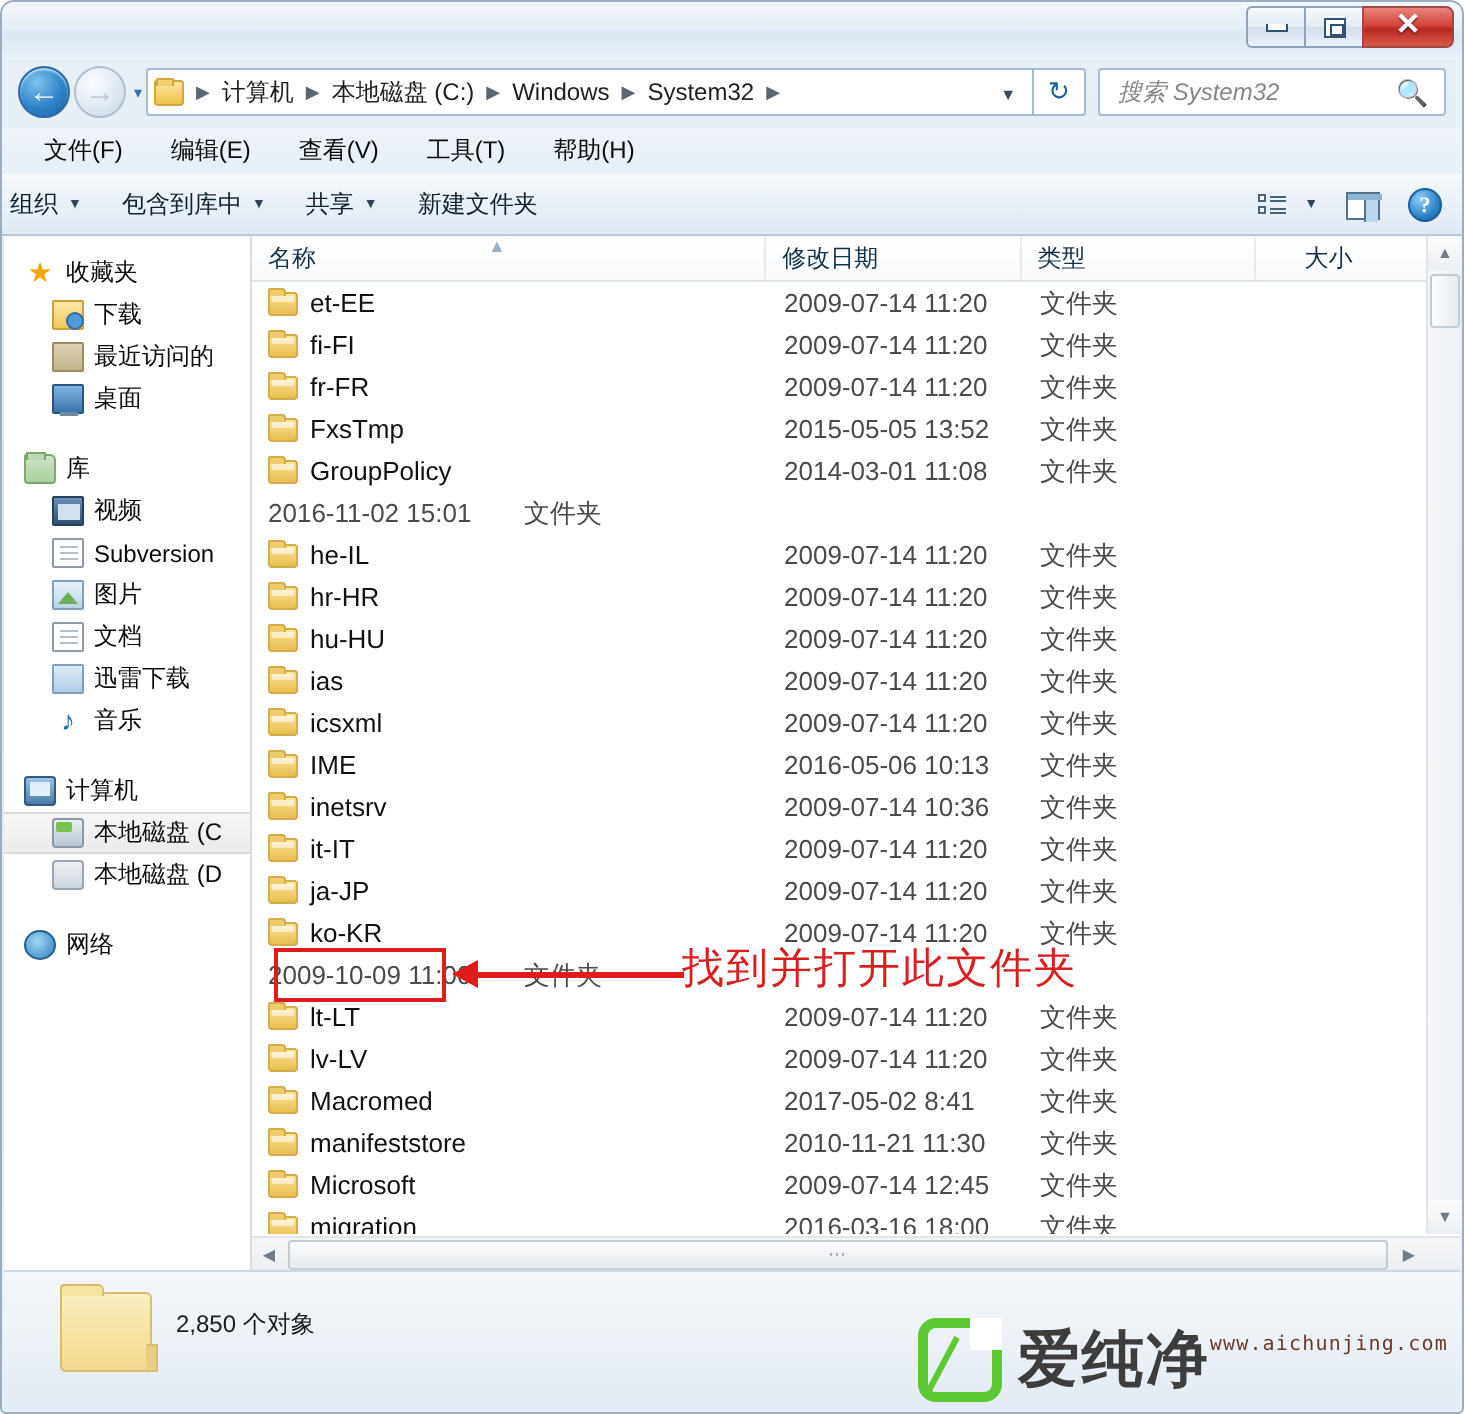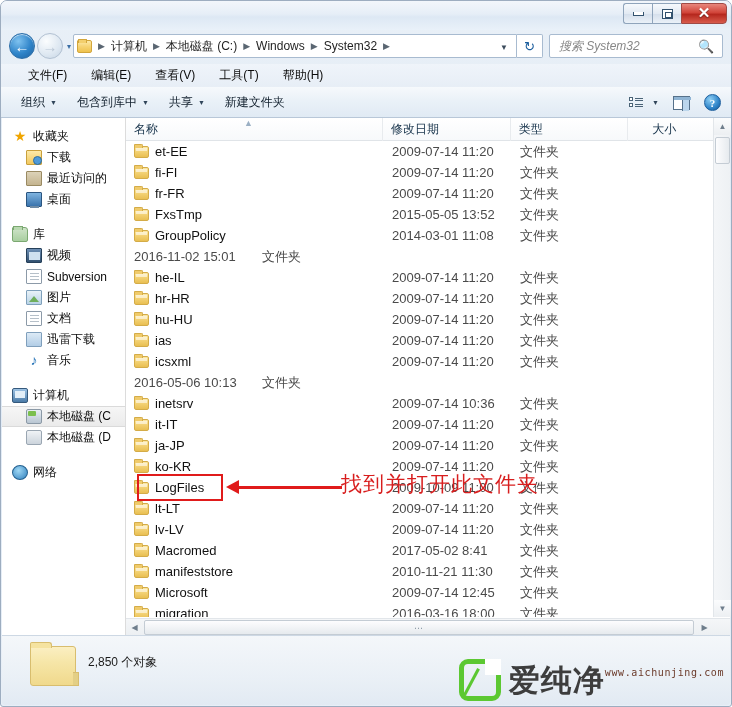--- a/index.html
+++ b/index.html
@@ -122,31 +122,31 @@
   #searchbox .ph {
     flex: 1; padding-left: 9px; color: #878787; font-style: italic; font-size: 12px;
   }
   .mag {
     width: 16px; margin-right: 8px; color:#2a5f92; font-size: 13px; text-align:center;
   }
 
   
   #menubar {
     position: absolute; left: 0; top: 63px; width: 730px; height: 23px;
-    display:flex; align-items:center; padding-left: 24px;
+    display:flex; align-items:center; padding-left: 18px;
     background: linear-gradient(180deg,#eff4fa 0%, #e7eef6 100%);
   }
   .menuitem { font-size: 12px; color: #0b0b0b; margin-right: 18px; padding: 2px 3px; }
 
   
   #toolbar {
     position: absolute; left: 0; top: 86px; width: 730px; height: 31px;
     background: linear-gradient(180deg,#f6f9fc 0%, #eaf1f8 45%, #e0eaf4 100%);
     border-bottom: 1px solid #b8c7d8;
-    display:flex; align-items:center; padding-left: 20px;
+    display:flex; align-items:center; padding-left: 4px;
   }
   .tbbtn { font-size: 12px; color:#12202e; margin-right: 20px; display:flex; align-items:center; }
   .tbcaret { font-size: 7px; margin-left: 5px; color:#30455a; }
   #tb-right { position:absolute; right: 10px; top:0; height:31px; display:flex; align-items:center; }
   .viewicon {
     width: 15px; height: 12px; position: relative; margin-right: 3px;
   }
   .viewicon i {
     position:absolute; left:0; width: 4px; height: 4px; border:1px solid #4a6377; background:#fff;
   }
@@ -663,20 +663,24 @@
           <div class="row">
             <div class="cell name">
               <span class="folder"></span>
               <span>icsxml</span>
             </div>
             <div class="cell date">2009-07-14 11:20</div>
             <div class="cell type">文件夹</div>
             <div class="cell size"></div>
           </div>
           <div class="row">
+            <div class="cell name">
+              <span class="folder"></span>
+              <span>IME</span>
+            </div>
             <div class="cell date">2016-05-06 10:13</div>
             <div class="cell type">文件夹</div>
             <div class="cell size"></div>
           </div>
           <div class="row">
             <div class="cell name">
               <span class="folder"></span>
               <span>inetsrv</span>
             </div>
             <div class="cell date">2009-07-14 10:36</div>
@@ -704,24 +708,20 @@
           <div class="row">
             <div class="cell name">
               <span class="folder"></span>
               <span>ko-KR</span>
             </div>
             <div class="cell date">2009-07-14 11:20</div>
             <div class="cell type">文件夹</div>
             <div class="cell size"></div>
           </div>
           <div class="row">
-            <div class="cell name">
-              <span class="folder"></span>
-              <span>LogFiles</span>
-            </div>
             <div class="cell date">2009-10-09 11:00</div>
             <div class="cell type">文件夹</div>
             <div class="cell size"></div>
           </div>
           <div class="row">
             <div class="cell name">
               <span class="folder"></span>
               <span>lt-LT</span>
             </div>
             <div class="cell date">2009-07-14 11:20</div>

